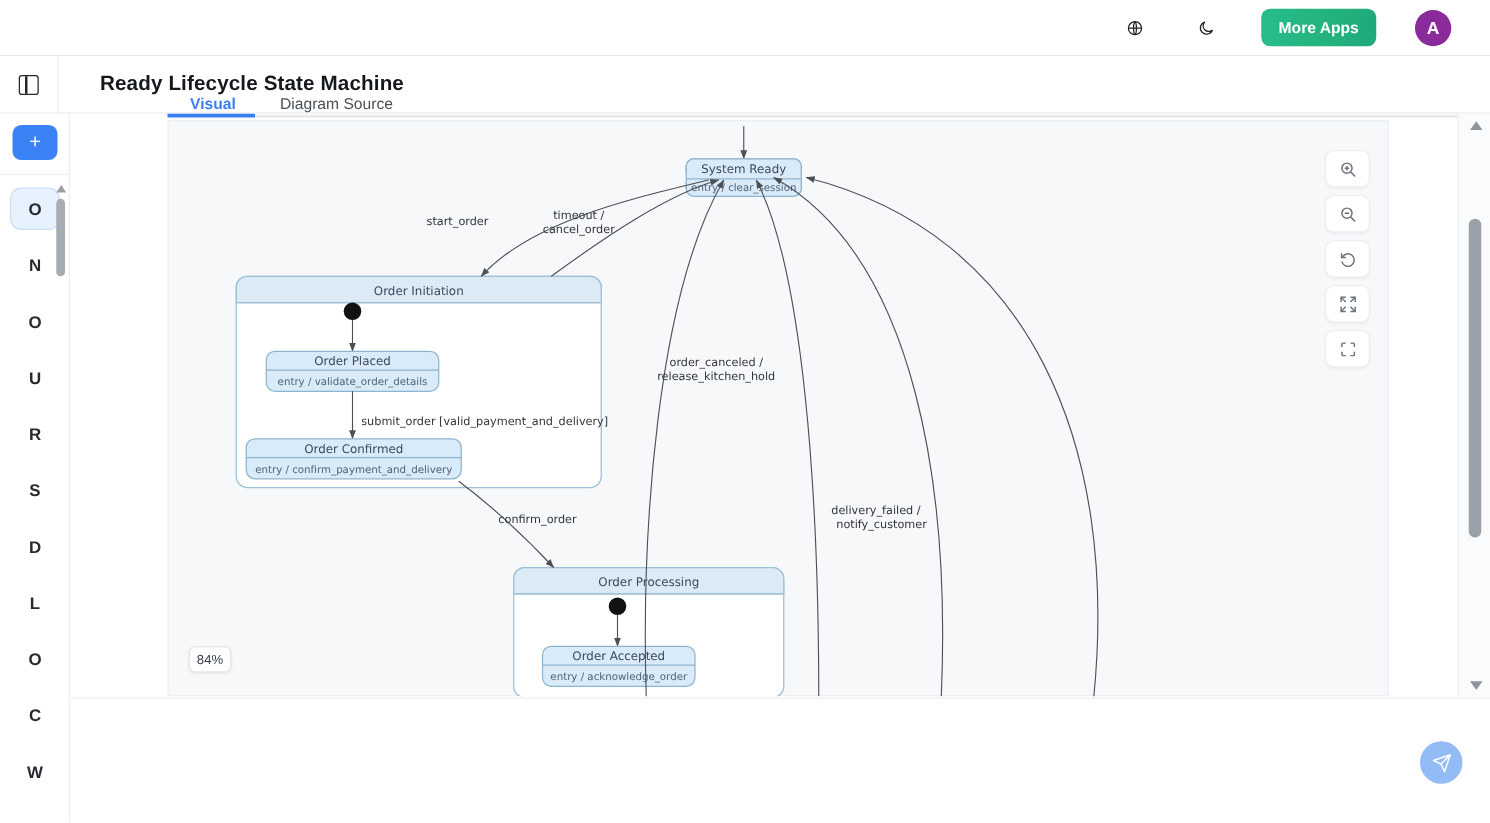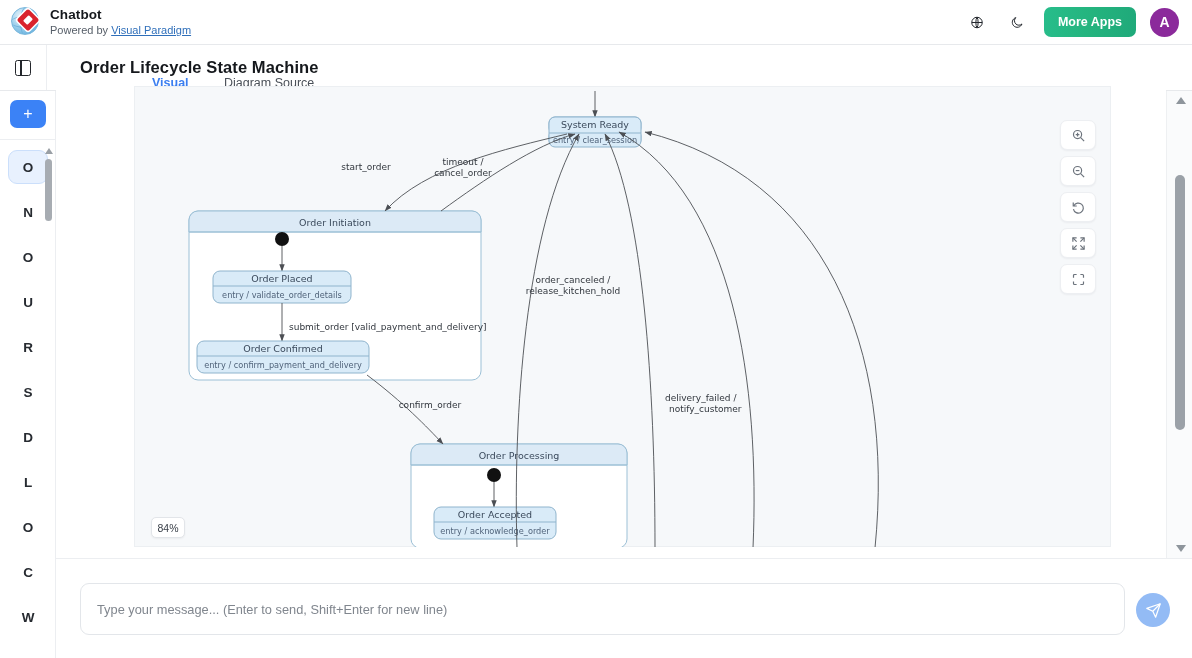--- a/index.html
+++ b/index.html
@@ -41,21 +41,21 @@
   .logo .diamond::after {
     content: ""; position: absolute; left: 5px; top: 4px; width: 6px; height: 8px;
     background: #ffffff; border-radius: 1px;
   }
   .brand-text { line-height: 1.15; }
   .brand-title { font-size: 13.5px; font-weight: bold; color: #15181c; letter-spacing: .1px; }
   .brand-sub { font-size: 11px; color: #565e68; margin-top: 1px; }
   .brand-sub a { color: #2f6fba; text-decoration: underline; }
 
   .top-right {
-    margin-left: auto; display: flex; align-items: center; gap: 14px; padding-right: 13px;
+    margin-left: auto; display: flex; align-items: center; gap: 31px; padding-right: 31px;
   }
   .icon-btn {
     width: 26px; height: 26px; display: flex; align-items: center; justify-content: center;
     color: #20242a; background: none; border: none; cursor: pointer;
   }
   .more-apps {
     height: 30px; padding: 0 14px; border-radius: 7px; border: none;
     background: linear-gradient(95deg, #27bd8b 0%, #24b47e 50%, #1fa97a 100%);
     color: #ffffff; font-size: 12.5px; font-weight: bold; cursor: pointer;
     display: flex; align-items: center;
@@ -135,21 +135,21 @@
     position: absolute; left: 56px; top: 76px; width: 1136px; height: 15px; overflow: hidden;
   }
   .tab-label {
     position: absolute; font-size: 12.5px; font-weight: bold; top: 0;
   }
   .tab-label.active { left: 96px; color: #3b7ef0; }
   .tab-label.inactive { left: 168px; color: #4a5058; font-weight: normal; }
 
   
   .canvas-wrap {
-    position: absolute; left: 56px; top: 86px; width: 1110px; height: 461px;
+    position: absolute; left: 56px; top: 96px; width: 1110px; height: 461px;
     background: #ffffff; overflow: hidden;
   }
   .canvas {
     position: absolute; left: 78px; top: 0px; width: 977px; height: 461px;
     background: #f6f8fa; border: 1px solid #eceff2;
   }
   .canvas-side {
     position: absolute; top: 0; width: 78px; height: 461px; background: #ffffff;
   }
   .canvas-side.l { left: 0; }
@@ -221,30 +221,20 @@
   .send-btn {
     position: absolute; left: 1080px; top: 34px; width: 34px; height: 34px;
     border-radius: 50%; background: #93bbf5; border: none; cursor: pointer;
     display: flex; align-items: center; justify-content: center;
   }
 </style>
 </head>
 <body>
 
 <div class="topbar">
-  <div class="brand">
-    <div class="logo">
-      <div class="globe"></div>
-        <div class="diamond"></div>
-    </div>
-    <div class="brand-text">
-      <div class="brand-title">Chatbot</div>
-      <div class="brand-sub"><span>Powered by </span><a href="#">Visual Paradigm</a></div>
-    </div>
-  </div>
   <div class="top-right">
     <button class="icon-btn" title="Language">
       <svg width="17" height="17" viewBox="0 0 24 24" fill="none" stroke="#20242a" stroke-width="1.7">
         <circle cx="12" cy="12" r="9"></circle>
           <path d="M3 12h18M12 3c2.6 2.6 2.6 15.4 0 18M12 3c-2.6 2.6-2.6 15.4 0 18"></path>
       </svg>
     </button>
     <button class="icon-btn" title="Theme">
       <svg width="17" height="17" viewBox="0 0 24 24" fill="none" stroke="#20242a" stroke-width="1.7">
         <path d="M20.5 14.5A8.5 8.5 0 1 1 10 3.6a7 7 0 0 0 10.5 10.9z"></path>
@@ -252,21 +242,21 @@
     </button>
     <button class="more-apps">More Apps</button>
     <div class="avatar">A</div>
   </div>
 </div>
 
 <div class="subbar">
   <div class="panel-toggle">
     <div class="panel-ico"></div>
   </div>
-  <div class="doc-title">Order Lifecycle State Machine</div>
+  <div class="doc-title">Ready Lifecycle State Machine</div>
 </div>
 
 <div class="rail">
   <button class="new-btn">+</button>
   <div class="rail-sep"></div>
   <div class="rail-list">
     <div class="rail-item active">O</div>
     <div class="rail-item">N</div>
     <div class="rail-item">O</div>
     <div class="rail-item">U</div>
@@ -418,22 +408,19 @@
   </button>
 </div>
 
 <div class="vscroll">
   <div class="tri-up"></div>
   <div class="thumb"></div>
   <div class="tri-dn"></div>
 </div>
 
 <div class="composer">
-  <div class="composer-box">
-    <input class="composer-input" type="text" placeholder="Type your message... (Enter to send, Shift+Enter for new line)" style="">
-  </div>
   <button class="send-btn">
     <svg width="17" height="17" viewBox="0 0 24 24" fill="none" stroke="#ffffff" stroke-width="1.7" stroke-linejoin="round">
       <path d="M21.5 2.5 L11 13"></path>
         <path d="M21.5 2.5 L15 21.5 L11 13 L2.5 9 z"></path>
     </svg>
   </button>
 </div>
 
 </body></html>

